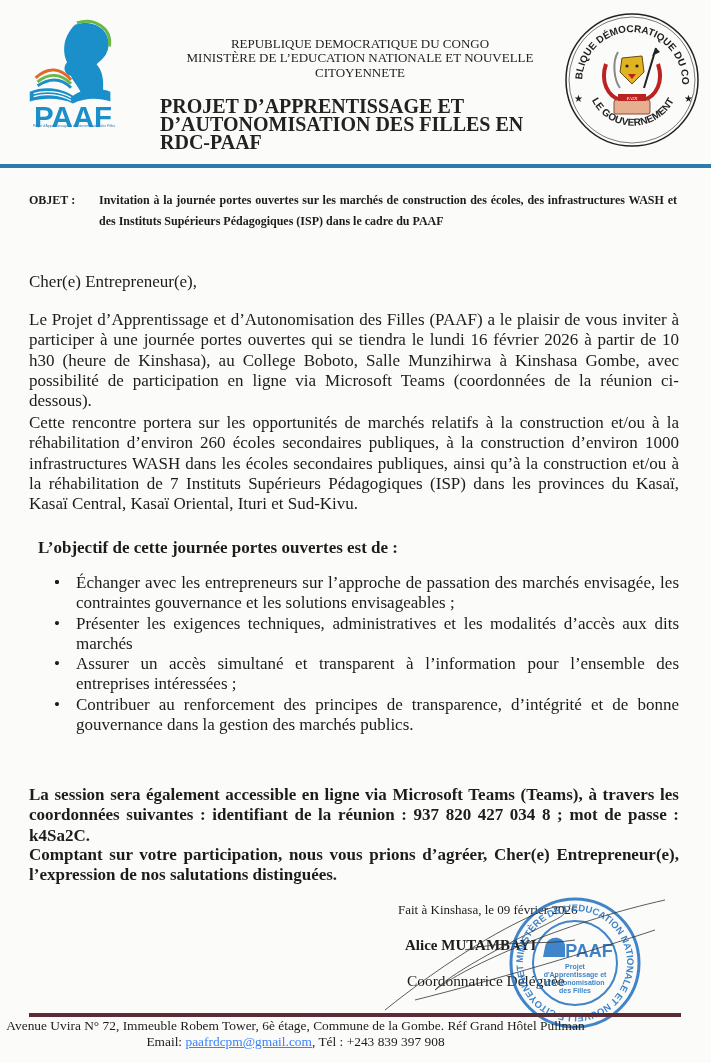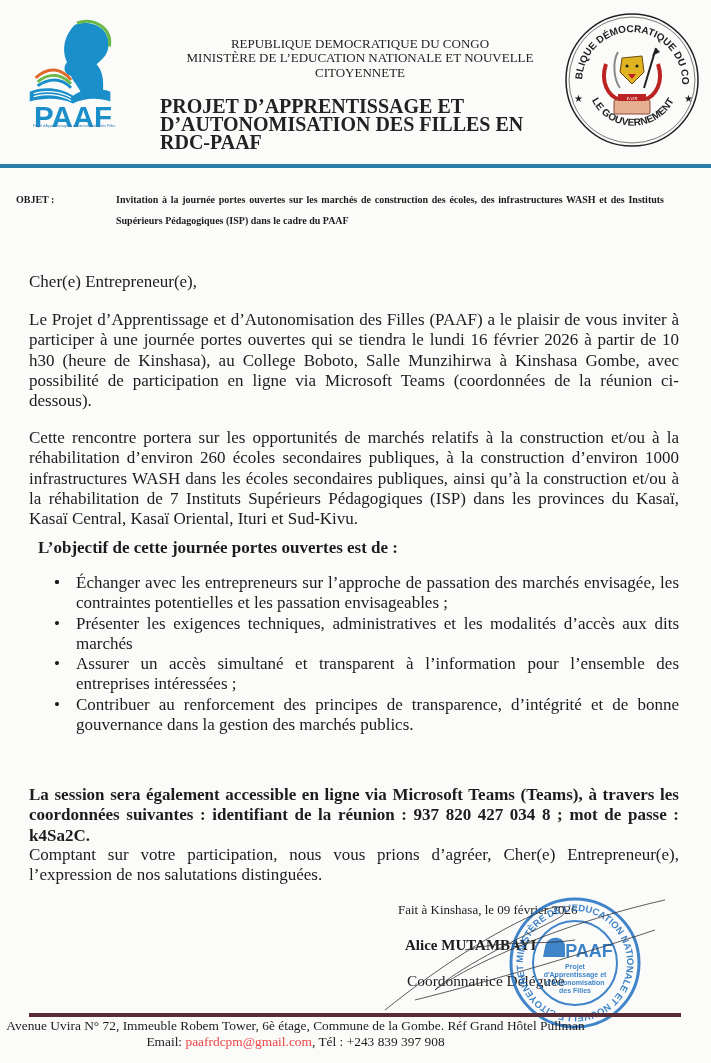--- a/index.html
+++ b/index.html
@@ -16,46 +16,46 @@
   #hdr-l2 { top:51px; }
   #hdr-l3 { top:66px; }
   .hdr-b { left:160px; width:400px; text-align:left; font-size:20px; font-weight:bold; line-height:18px; color:#222; }
   #hdr-p1 { top:97px; }
   #hdr-p2 { top:115px; }
   #seal { left:560px; top:4px; width:145px; height:145px; }
   #top-rule { left:0; top:164px; width:711px; height:4px; background:#2c7cab; }
 
   
   .txt { font-size:17px; line-height:20.3px; text-align:justify; }
-  #objet { left:16px; top:190px; width:648px; font-weight:bold; font-size:10px; line-height:20.5px; }
+  #objet { left:29px; top:190px; width:648px; font-weight:bold; font-size:12px; line-height:20.5px; }
   #objet .lbl { position:absolute; left:0; top:0; }
-  #objet .val { margin-left:100px; display:block; }
+  #objet .val { margin-left:70px; display:block; }
   #salutation { left:29px; top:272px; }
   #p1 { left:29px; top:310px; width:650px; }
-  #p2 { left:29px; top:413px; width:650px;margin-top:15px; }
+  #p2 { left:29px; top:413px; width:650px; }
   #p3 { left:38px; top:538px;font-weight:bold; }
   #bullets { left:29px; top:573px; width:650px; margin:0; padding:0; list-style:none; }
   #bullets li { position:relative; padding-left:47px; }
   #bullets li .dot { position:absolute; left:25px; top:0; }
   #p4 { left:29px; top:785px; width:650px;font-weight:bold; }
-  #p5 { left:29px; top:845px; width:650px; }
+  #p5 { left:29px; top:845px; width:650px;font-weight:bold; }
 
   
   #fait { left:398px; top:902px; font-size:13px; }
   #signer { left:405px; top:937px; font-size:15px; font-weight:bold; }
   #role { left:407px; top:972px; font-size:15.4px; }
   #signature-scribble { left:375px; top:890px; width:300px; height:130px; }
   #stamp { left:505px; top:895px; width:140px; height:135px; }
 
   
   #footer-rule { left:29px; top:1013px; width:652px; height:4px; background:#5a2c35; }
   .foot { left:0; width:591px; text-align:center; font-size:13.4px; line-height:15px; color:#1c1c1c; }
   #foot-l1 { top:1018px; }
   #foot-l2 { top:1034px; }
-  #foot-email { color:#ef4444; }
+  #foot-email { color:#3b82f6; text-decoration:underline; }
 </style>
 </head>
 <body>
 
 <svg id="logo" class="abs" viewBox="0 0 120 115">
   <g>
     <path d="M62 8 C80 2 98 12 96 30 C95 40 88 44 84 48 C90 55 92 64 90 80 L70 82 C66 70 60 66 58 60 C50 58 50 50 54 46 C50 38 48 22 62 8 Z" fill="#1a8fc9"></path>
     <path d="M64 6 C82 0 100 12 97 30" stroke="#6bb84a" stroke-width="3" fill="none"></path>
     <path d="M22 62 C35 50 48 52 58 64" stroke="#e06a2c" stroke-width="3" fill="none"></path>
     <path d="M24 66 C36 56 48 58 58 68" stroke="#6bb84a" stroke-width="3" fill="none"></path>
@@ -112,21 +112,21 @@
   <span class="val">Invitation à la journée portes ouvertes sur les marchés de construction des écoles, des infrastructures WASH et des Instituts Supérieurs Pédagogiques (ISP) dans le cadre du PAAF</span>
 </div>
 
 <div id="salutation" class="abs txt">Cher(e) Entrepreneur(e),</div>
 <div id="p1" class="abs txt">Le Projet d’Apprentissage et d’Autonomisation des Filles (PAAF) a le plaisir de vous inviter à participer à une journée portes ouvertes qui se tiendra le lundi 16 février 2026 à partir de 10 h30 (heure de Kinshasa), au College Boboto, Salle Munzihirwa à Kinshasa Gombe, avec possibilité de participation en ligne via Microsoft Teams (coordonnées de la réunion ci-dessous).</div>
 <div id="p2" class="abs txt">Cette rencontre portera sur les opportunités de marchés relatifs à la construction et/ou à la réhabilitation d’environ 260 écoles secondaires publiques, à la construction d’environ 1000 infrastructures WASH dans les écoles secondaires publiques, ainsi qu’à la construction et/ou à la réhabilitation de 7 Instituts Supérieurs Pédagogiques (ISP) dans les provinces du Kasaï, Kasaï Central, Kasaï Oriental, Ituri et Sud-Kivu.</div>
 <div id="p3" class="abs txt">L’objectif de cette journée portes ouvertes est de :</div>
 
 <ul id="bullets" class="abs txt">
   <li><span class="dot">•</span></li>
-  <li><span class="dot">•</span><span>Échanger avec les entrepreneurs sur l’approche de passation des marchés envisagée, les contraintes potentielles et les passation envisageables ;</span></li>
+  <li><span class="dot">•</span><span>Échanger avec les entrepreneurs sur l’approche de passation des marchés envisagée, les contraintes gouvernance et les solutions envisageables ;</span></li>
   <li><span class="dot">•</span><span>Présenter les exigences techniques, administratives et les modalités d’accès aux dits marchés</span></li>
   <li><span class="dot">•</span><span>Assurer un accès simultané et transparent à l’information pour l’ensemble des entreprises intéressées ;</span></li>
   <li><span class="dot">•</span><span>Contribuer au renforcement des principes de transparence, d’intégrité et de bonne gouvernance dans la gestion des marchés publics.</span></li>
 </ul>
 
 <div id="p4" class="abs txt">La session sera également accessible en ligne via Microsoft Teams (Teams), à travers les coordonnées suivantes : identifiant de la réunion : 937 820 427 034 8 ; mot de passe : k4Sa2C.</div>
 <div id="p5" class="abs txt">Comptant sur votre participation, nous vous prions d’agréer, Cher(e) Entrepreneur(e), l’expression de nos salutations distinguées.</div>
 
 <div id="fait" class="abs">Fait à Kinshasa, le 09 février 2026</div>
 <div id="signer" class="abs">Alice MUTAMBAYI</div>

